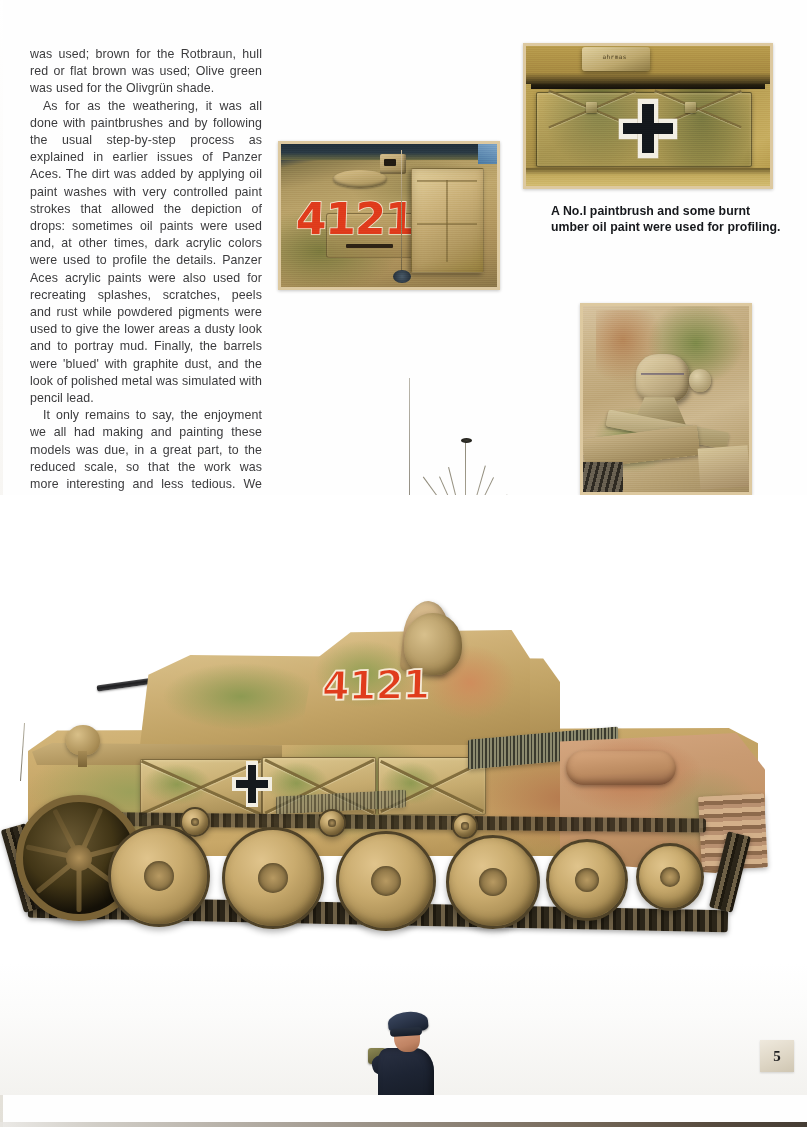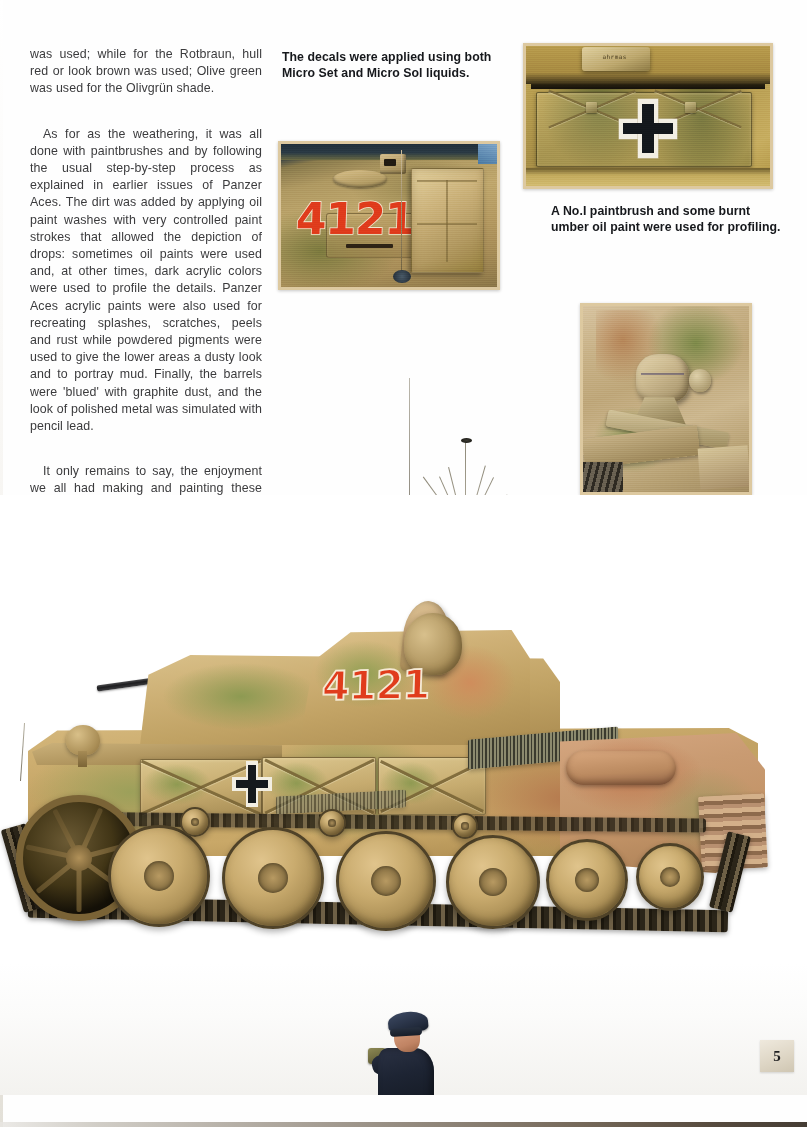--- a/index.html
+++ b/index.html
@@ -26,21 +26,21 @@
 
   
   .body-col{
     position:absolute;left:30px;top:46px;width:232px;
     font-size:12.4px;line-height:17.2px;color:#3b3b3d;
     text-align:justify;
     font-family:"Liberation Sans", sans-serif;
     letter-spacing:.1px;
   }
   .body-col p{margin:0;}
-  .body-col p.indent{text-indent:13px;margin-top:28px;}
+  .body-col p.indent{text-indent:13px;}
 
   .caption{
     position:absolute;
     font-weight:bold;color:#16181c;
     font-size:12.3px;line-height:15.6px;
     letter-spacing:.05px;
     font-family:"Liberation Sans", sans-serif;
   }
   .cap-lower-areas{left:39px;top:552px;width:250px;}
   .cap-decals{left:282px;top:50px;width:215px;}
@@ -352,27 +352,26 @@
     font-size:15px;color:#1e1e20;}
 </style>
 </head>
 <body>
 
 <div class="page">
 
   <div class="scan-edge-left"></div>
 
   <div class="body-col">
-    <p>was used; while for the Rotbraun, hull red or look brown was used; Olive green was used for the Olivgrün shade.</p>
+    <p>was used; brown for the Rotbraun, hull red or flat brown was used; Olive green was used for the Olivgrün shade.</p>
     <p class="indent">As for as the weathering, it was all done with paintbrushes and by following the usual step-by-step process as explained in earlier issues of Panzer Aces. The dirt was added by applying oil paint washes with very controlled paint strokes that allowed the depiction of drops: sometimes oil paints were used and, at other times, dark acrylic colors were used to profile the details. Panzer Aces acrylic paints were also used for recreating splashes, scratches, peels and rust while powdered pigments were used to give the lower areas a dusty look and to portray mud. Finally, the barrels were 'blued' with graphite dust, and the look of polished metal was simulated with pencil lead.</p>
     <p class="indent">It only remains to say, the enjoyment we all had making and painting these models was due, in a great part, to the reduced scale, so that the work was more interesting and less tedious. We sincerely hope you like the result.</p>
   </div>
 
   <div class="caption cap-lower-areas">The lower areas were given a dusting of powdered pigment applied with a soft No.6 paintbrush.</div>
-  <div class="caption cap-decals">The decals were applied using both Micro Set and Micro Sol liquids.</div>
   <div class="caption cap-paintbrush">A No.I paintbrush and some burnt umber oil paint were used for profiling.</div>
   <div class="caption cap-darkrust">Dark rust from Panzer Aces' range was used to depict the peels.</div>
 
   <div class="photo photo-turret">
     <div class="inner">
       <div class="p1-bg"></div>
       <div class="p1-sky"></div>
       <div class="p1-skyblue"></div>
       <div class="p1-hatch"></div>
       <div class="p1-periscope"></div>

